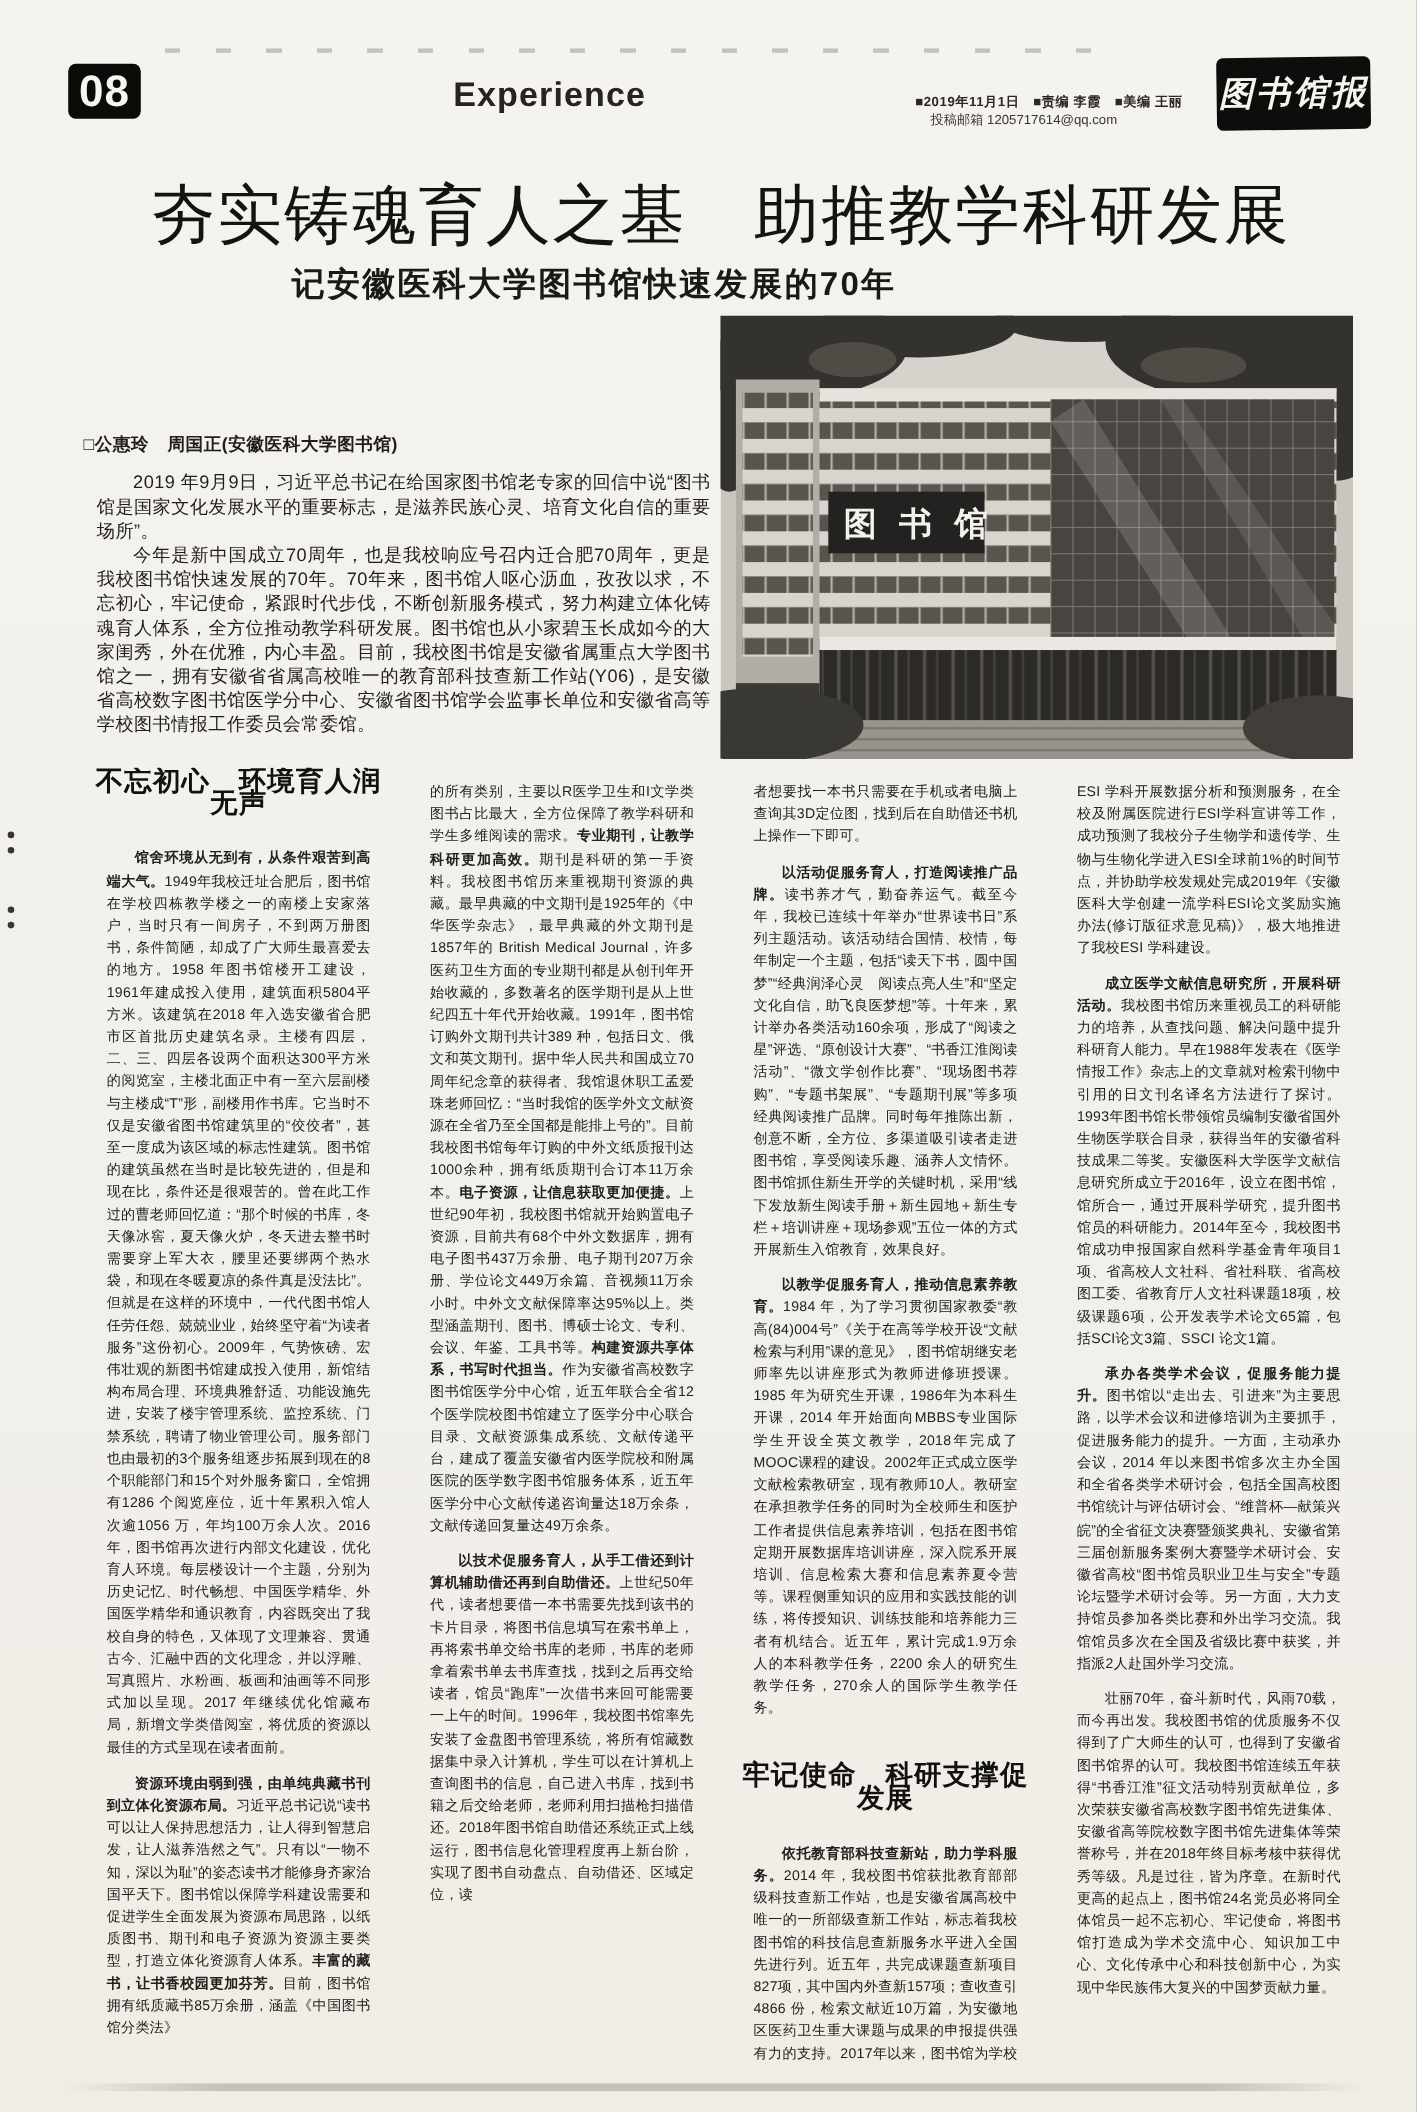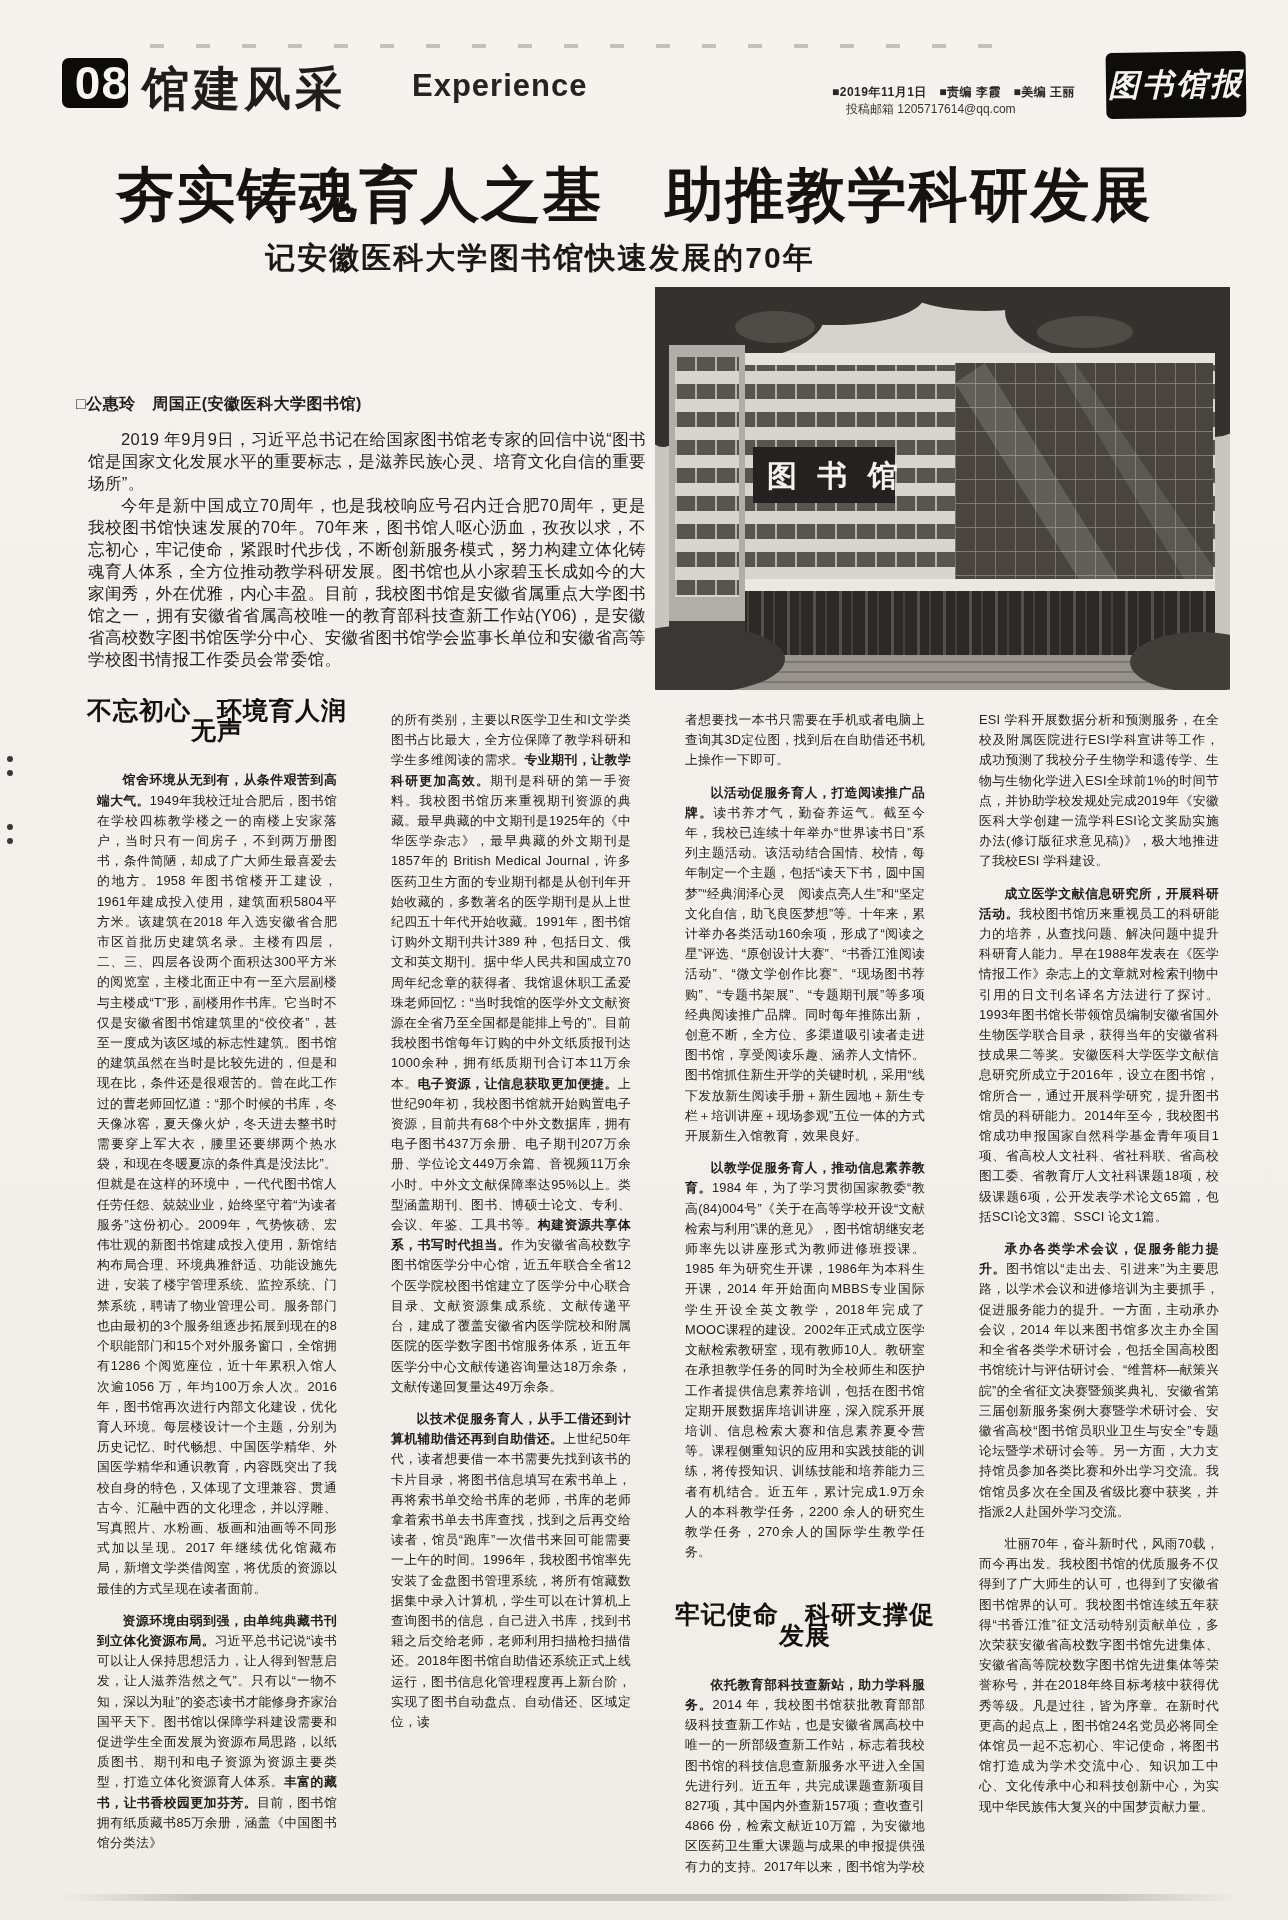--- a/index.html
+++ b/index.html
@@ -8,34 +8,34 @@
     color:#201d1a;font-family:"Liberation Sans",sans-serif;}
   
   .dashes{position:absolute;left:150px;top:44px;width:870px;height:4px;opacity:.35;
     background:repeating-linear-gradient(90deg,#6a6762 0 14px,transparent 14px 46px);}
   .bottom-smear{position:absolute;left:60px;top:1894px;width:1180px;height:7px;opacity:.28;
     background:linear-gradient(90deg,transparent,#55524d 12%,#55524d 88%,transparent);}
   .edge-dots{position:absolute;left:7px;width:6px;height:6px;border-radius:50%;background:#3a3733;
     box-shadow:0 14px 0 #3a3733;}
   
   .pagenum{position:absolute;left:62px;top:58px;width:66px;height:50px;background:#0c0b0a;
-    border-radius:7px;color:#f7f5f0;font-size:46px;font-weight:800;text-align:right;line-height:50px;
+    border-radius:7px;color:#f7f5f0;font-size:40px;font-weight:800;text-align:center;line-height:50px;
     letter-spacing:1px;}
   .section-title{position:absolute;left:142px;top:58px;font-size:47px;font-weight:900;letter-spacing:4px;}
   .section-en{position:absolute;left:412px;top:68px;font-size:31px;font-weight:600;color:#262320;letter-spacing:1px;}
   .pubinfo{position:absolute;left:832px;top:84px;width:290px;font-size:12px;line-height:17px;color:#2a2724;}
   .pubinfo .l1{font-weight:700;letter-spacing:.5px;}
   .pubinfo .l2{padding-left:14px;color:#38342f;}
   .masthead{position:absolute;left:1106px;top:52px;width:140px;height:66px;background:#0e0d0c;
     border-radius:6px;transform:rotate(-.8deg);display:flex;align-items:center;justify-content:center;
     color:#f6f4ef;font-family:"Liberation Serif",serif;font-style:italic;font-weight:700;
     font-size:31px;letter-spacing:3px;}
   
   .headline{position:absolute;left:0;top:156px;width:1268px;text-align:center;
-    font-family:"Liberation Serif",serif;font-size:59px;font-weight:700;letter-spacing:2px;color:#151310;}
+    font-family:"Liberation Serif",serif;font-size:59px;font-weight:400;letter-spacing:2px;color:#151310;padding-left:21px;}
   .subheadline{position:absolute;left:0;top:238px;width:1080px;text-align:center;
     font-size:30px;font-weight:700;letter-spacing:2px;color:#1b1916;}
   
   .byline{position:absolute;left:76px;top:394px;width:560px;font-size:16px;font-weight:700;letter-spacing:.5px;}
   .intro{position:absolute;left:88px;top:428px;width:558px;font-size:16.5px;line-height:22px;
     text-align:justify;letter-spacing:.4px;}
   .intro p{margin:0;text-indent:2em;}
   
   .photo{position:absolute;left:655px;top:287px;width:575px;height:403px;}
   
@@ -53,21 +53,20 @@
 <body>
 
 <div class="sheet">
 
   <div class="dashes"></div>
   <div class="edge-dots" style="top:756px;"></div>
   <div class="edge-dots" style="top:824px;"></div>
   <div class="bottom-smear"></div>
 
   <div class="pagenum">08</div>
-  <div class="section-title">馆建风采</div>
   <div class="section-en">Experience</div>
   <div class="pubinfo">
     <div class="l1">■2019年11月1日　■责编 李霞　■美编 王丽</div>
     <div class="l2">投稿邮箱 1205717614@qq.com</div>
   </div>
   <div class="masthead">图书馆报</div>
 
   <div class="headline">夯实铸魂育人之基　助推教学科研发展</div>
   <div class="subheadline">记安徽医科大学图书馆快速发展的70年</div>
   <div class="byline">□公惠玲　周国正(安徽医科大学图书馆)</div>

